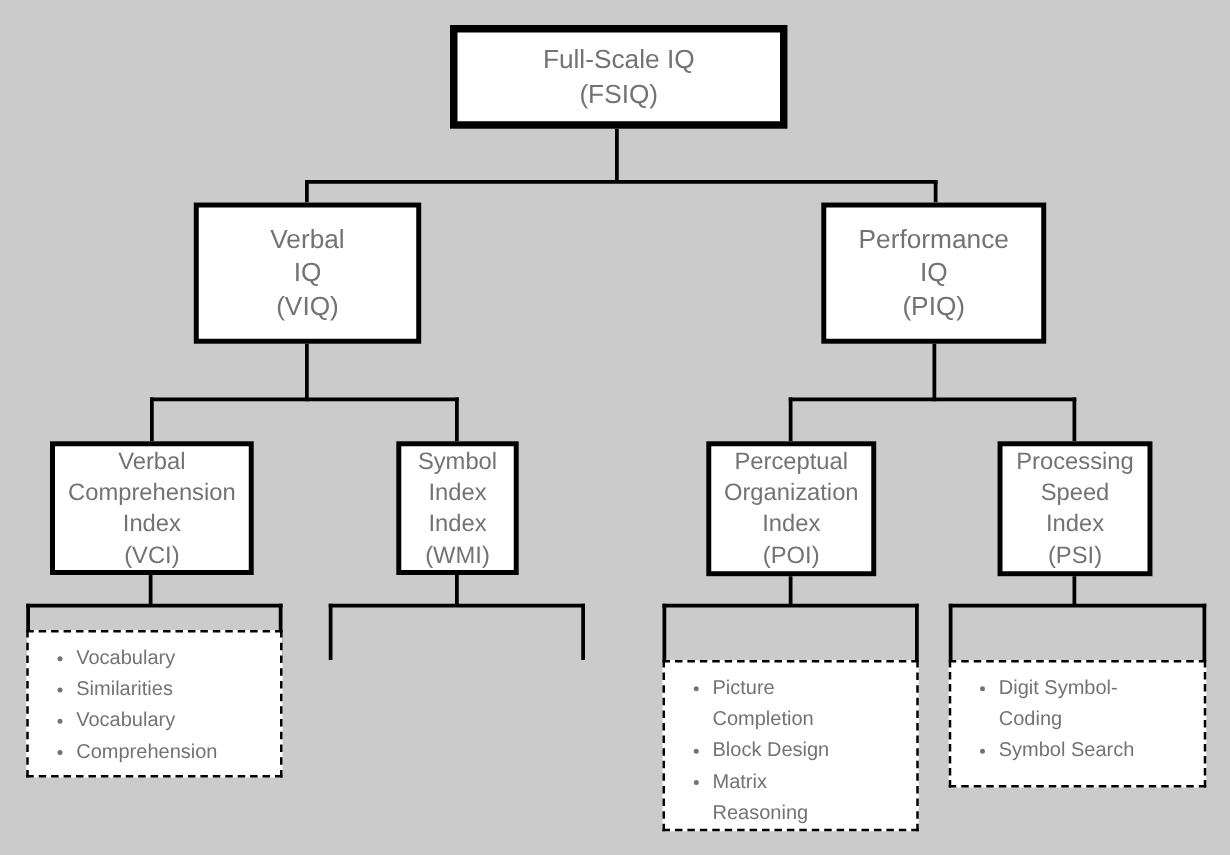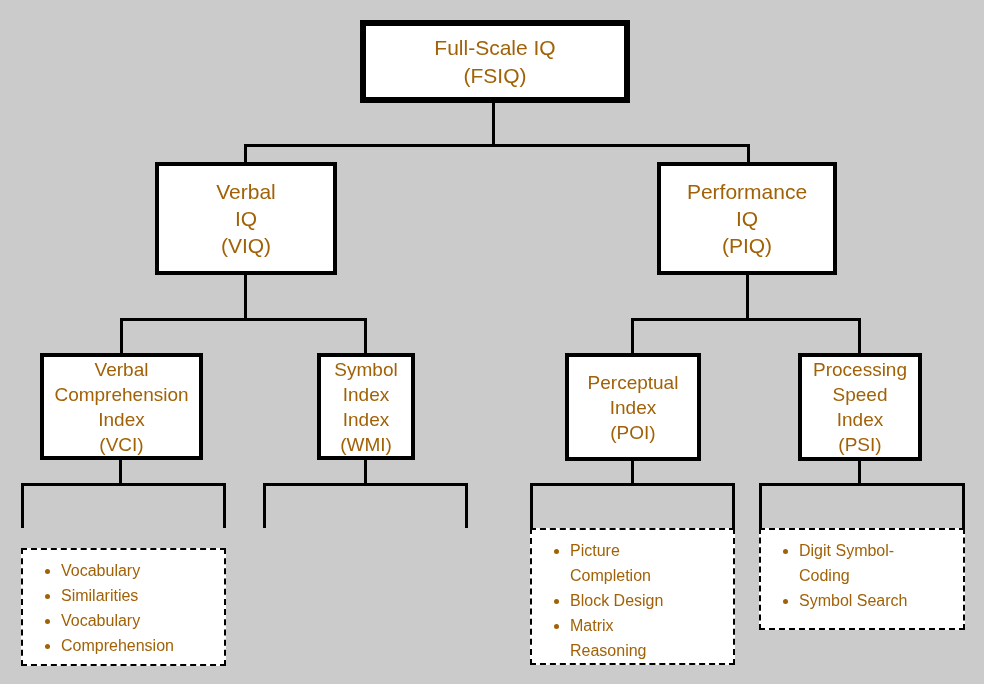--- a/index.html
+++ b/index.html
@@ -2,21 +2,21 @@
 <html><head>
 <meta charset="utf-8">
 <style>
   html, body { margin: 0; padding: 0; }
   .canvas {
     position: relative;
     width: 984px;
     height: 684px;
     background: #cbcbcb;
     font-family: "Liberation Sans", sans-serif;
-    color: #a16207;
+    color: #737373;
     overflow: hidden;
   }
   .node {
     position: absolute;
     box-sizing: border-box;
     background: #ffffff;
     border: 4px solid #000;
     display: flex;
     flex-direction: column;
     justify-content: center;
@@ -91,40 +91,41 @@
     <div>(VCI)</div>
   </div>
   <div class="node l3" style="left:317px;top:353px;width:98px;height:107px">
     <div>Symbol</div>
     <div>Index</div>
     <div>Index</div>
     <div>(WMI)</div>
   </div>
   <div class="node l3" style="left:565px;top:353px;width:136px;height:108px">
     <div>Perceptual</div>
+    <div>Organization</div>
     <div>Index</div>
     <div>(POI)</div>
   </div>
   <div class="node l3" style="left:798px;top:353px;width:124px;height:108px">
     <div>Processing</div>
     <div>Speed</div>
     <div>Index</div>
     <div>(PSI)</div>
   </div>
 
   <div class="stem" style="left:119px;top:460px;height:25px"></div>
   <div class="bracket" style="left:21px;top:483px;width:205px;height:45px"></div>
   <div class="stem" style="left:364px;top:460px;height:25px"></div>
   <div class="bracket" style="left:263px;top:483px;width:205px;height:45px"></div>
   <div class="stem" style="left:631px;top:461px;height:24px"></div>
   <div class="bracket" style="left:530px;top:483px;width:205px;height:45px"></div>
   <div class="stem" style="left:858px;top:461px;height:24px"></div>
   <div class="bracket" style="left:759px;top:483px;width:206px;height:45px"></div>
 
-  <div class="subtests" style="left:21px;top:548px;width:205px;height:118px">
+  <div class="subtests" style="left:21px;top:504px;width:205px;height:118px">
     <ul>
         <li>Vocabulary</li>
         <li>Similarities</li>
         <li>Vocabulary</li>
         <li>Comprehension</li>
       </ul>
   </div>
   <div class="subtests" style="left:759px;top:528px;width:206px;height:102px">
     <ul>
         <li>Digit Symbol-

